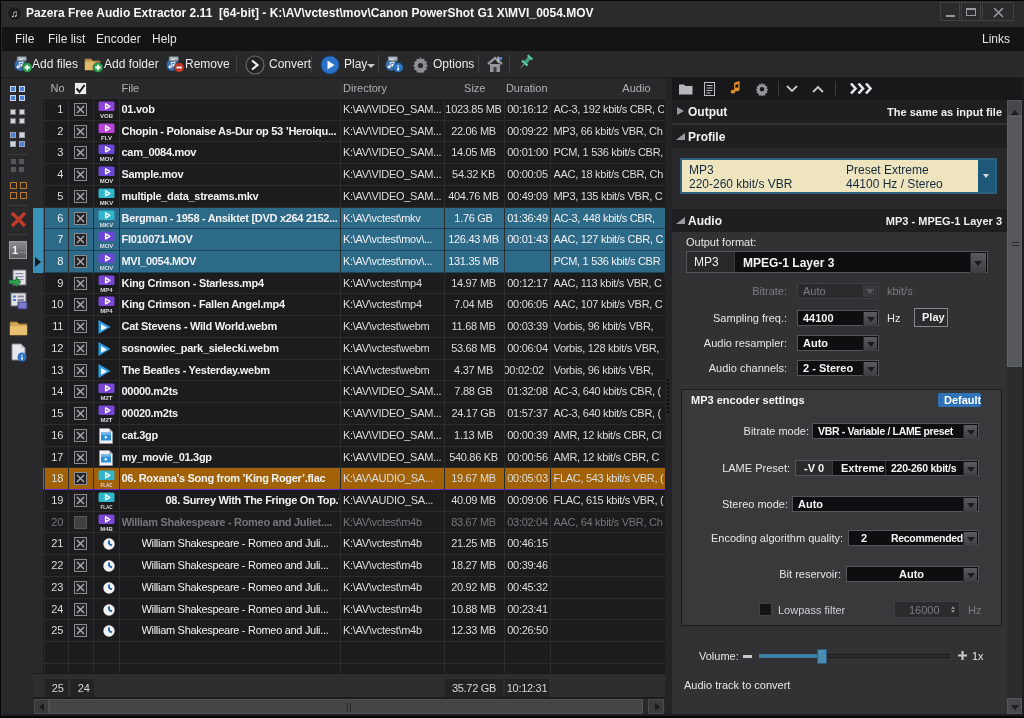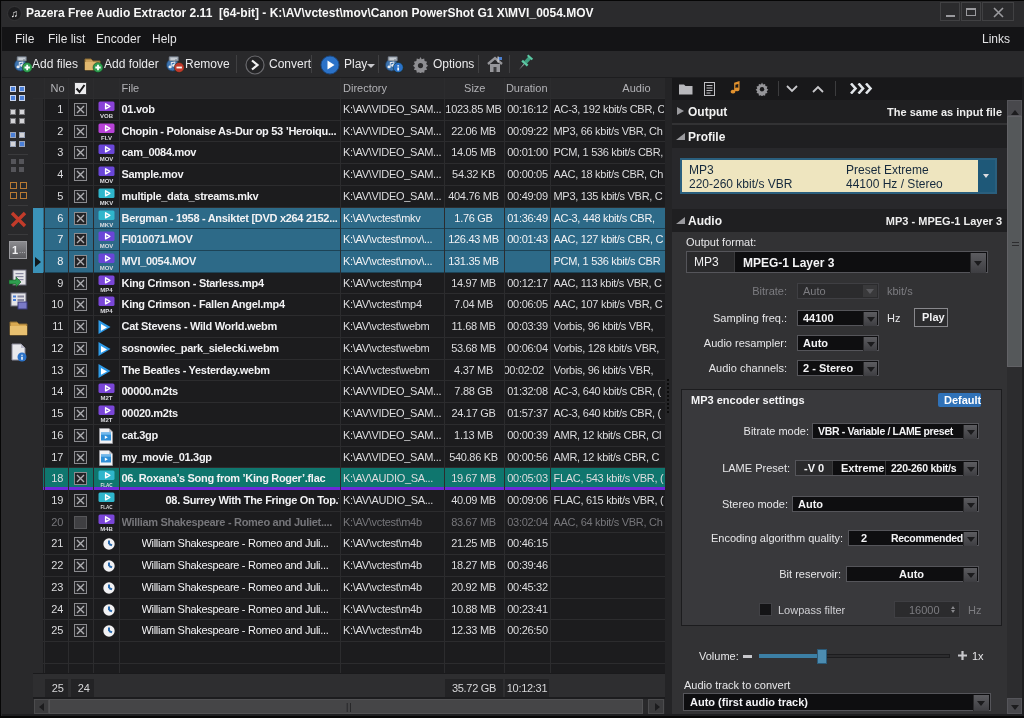--- a/index.html
+++ b/index.html
@@ -537,21 +537,21 @@
           <rect x="2" y="4.5" width="10" height="8" fill="#2e8fd8"></rect>
           <rect x="2" y="4.5" width="10" height="2.2" fill="#72b8ec"></rect>
           <path d="M5.8 7.5 L8.8 9.2 L5.8 10.9 z" fill="#fff"></path>
         </svg>
 <div class="cell b" style="left:88.5px;width:217.0px;color:#f2f2f4;font-weight:bold;">my_movie_01.3gp</div>
 <div class="cell" style="left:310.0px;width:99.0px;color:#dcdcde;">K:\AV\VIDEO_SAM...</div>
 <div class="cell" style="left:410.5px;width:60.0px;text-align:center;color:#dcdcde;">540.86 KB</div>
 <div class="cell" style="left:470.5px;width:48.0px;text-align:center;color:#dcdcde;">00:00:56</div>
 <div class="cell" style="left:520.5px;width:110.0px;color:#dcdcde;">AMR, 12 kbit/s CBR, C</div>
 </div>
-<div class="row" style="top:390.24px;background:#0f766e;border-bottom:3px solid #6d28d9;">
+<div class="row" style="top:390.24px;background:#a16207;border-bottom:1px solid #6d28d9;">
 <div class="gutter" style="background:#29292b;">
 </div>
 <div class="cell" style="left:10.5px;width:19.5px;text-align:right;color:#dcdcde;">18</div>
 <svg class="cb" width="13" height="13">
           <rect x="0.5" y="0.5" width="12" height="12" fill="#232326" stroke="#8c8c90"></rect>
           <path d="M3 3 l7 7 M10 3 l-7 7" stroke="#aeaeb2" stroke-width="1.4"></path>
         </svg>
 <svg class="abs" style="left:65px;top:2px;" width="17" height="17">
           <rect x="0.5" y="0.5" width="16" height="9.5" rx="1.5" fill="#2fb6cc"></rect>
           <path d="M7.6 2.8 L11.8 5.3 L7.6 7.8 z" fill="none" stroke="#fff" stroke-width="1.4" stroke-linejoin="round"></path>
@@ -864,24 +864,20 @@
 <div class="lbl" style="left:27px;top:572px;">Volume:</div>
 <div class="abs" style="left:71px;top:577px;width:9px;height:2.5px;background:#c8c8cc;"></div>
 <div class="abs" style="left:87px;top:576px;width:191px;height:4px;background:#2c2c2e;border:1px solid #1c1c1e;"></div>
 <div class="abs" style="left:87px;top:576px;width:64px;height:4px;background:#3c7fa4;"></div>
 <div class="abs" style="left:145px;top:570.5px;width:10px;height:15px;background:#4c8cb0;border:1px solid #2a5a78;"></div>
 <svg class="abs" style="left:285px;top:572px;" width="11" height="11">
         <path d="M5.5 1 v9 M1 5.5 h9" stroke="#c8c8cc" stroke-width="2.2"></path>
       </svg>
 <div class="lbl" style="left:300px;top:572px;">1x</div>
 <div class="lbl" style="left:12px;top:601px;">Audio track to convert</div>
-<div class="combo" style="left:11px;top:615px;width:308px;height:18px;">
-        <span class="combotxt" style="left:6px;top:2px;">Auto (first audio track)</span>
-        <div class="dbtn" style="height:16px;width:16px;"></div>
-      </div>
 <div class="abs" style="left:334.5px;top:22px;width:15.5px;height:613.5px;background:#2c2c2e;">
 <div class="abs" style="left:0;top:0;width:15.5px;height:16px;background:#48484c;border:1px solid #55555a;">
           <div style="position:absolute;left:3.5px;top:5px;width:0;height:0;border:4px solid transparent;border-bottom:5px solid #1c1c1e;"></div>
         </div>
 <div class="abs" style="left:0;top:16px;width:15.5px;height:251px;background:#55585a;border:1px solid #626266;">
           <div style="position:absolute;left:4px;top:125px;width:7px;height:1px;background:#2c2c2e;box-shadow:0 3px 0 #2c2c2e;"></div>
         </div>
 <div class="abs" style="left:0;top:597.5px;width:15.5px;height:16px;background:#48484c;border:1px solid #55555a;">
           <div style="position:absolute;left:3.5px;top:6px;width:0;height:0;border:4px solid transparent;border-top:5px solid #1c1c1e;"></div>
         </div>

